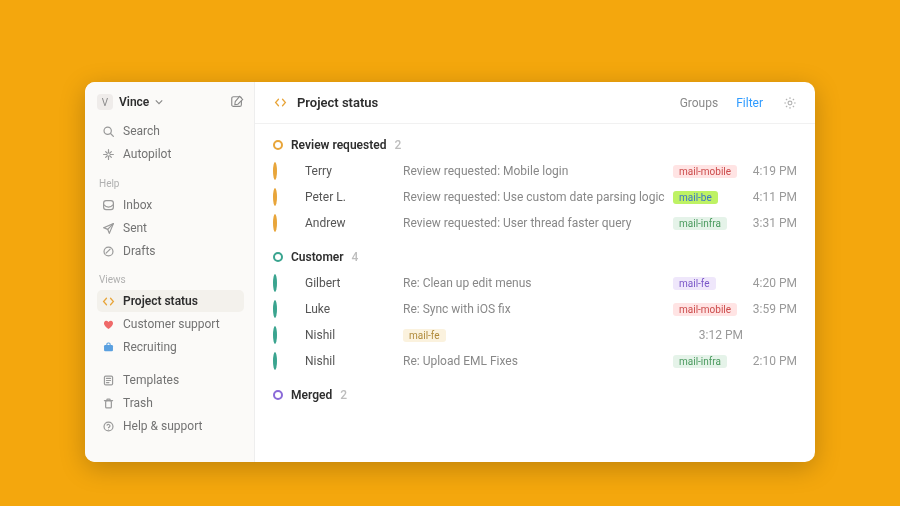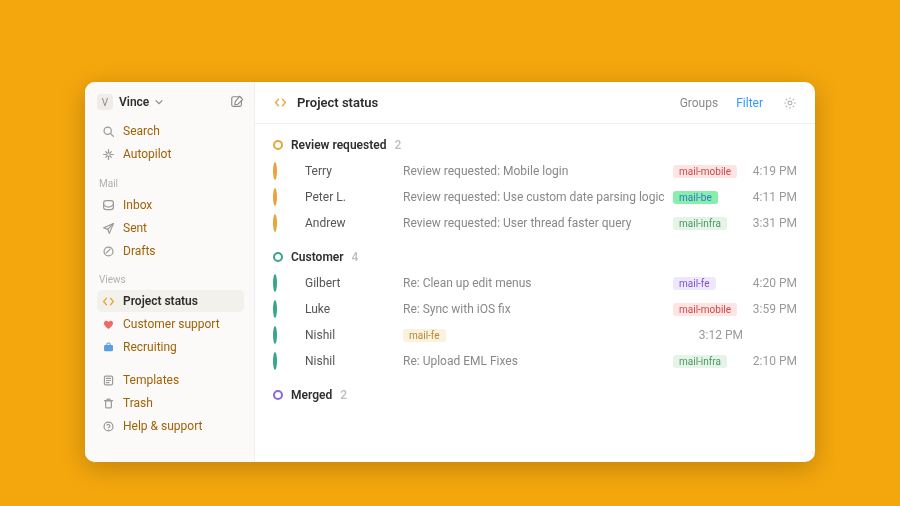--- a/index.html
+++ b/index.html
@@ -56,21 +56,21 @@
     color: #8a8a8a;
     cursor: pointer;
   }
   .sb-item {
     display: flex;
     align-items: center;
     gap: 8px;
     padding: 4px 4px;
     border-radius: 5px;
     cursor: pointer;
-    color: #a16207;
+    color: #737373;
     margin-bottom: 1px;
   }
   .sb-item.active {
     background: #f3f1ec;
     color: #2e2e2e;
     font-weight: 600;
   }
   .sb-item .ic {
     width: 14px; height: 14px;
     flex: 0 0 14px;
@@ -148,21 +148,21 @@
   .row .time { color: #9a9a9a; text-align: right; font-variant-numeric: tabular-nums; }
   .row .tag {
     font-size: 10px;
     padding: 1px 6px;
     border-radius: 3px;
     text-align: center;
     display: inline-block;
     justify-self: end;
   }
   .tag-red    { background: #ffe4e4; color: #cc4b4b; }
-  .tag-blue   { background: #86efac; color: #3b74c9; }
+  .tag-blue   { background: #bef264; color: #3b74c9; }
   .tag-green  { background: #e5f3e9; color: #4a9a5e; }
   .tag-purple { background: #efe7fb; color: #7a56c8; }
   .tag-yellow { background: #fbf2de; color: #b08a3a; }
 
   .status-dot {
     width: 10px; height: 10px; border-radius: 50%;
     border: 2px solid;
     box-sizing: border-box;
   }
   .sd-amber  { border-color: #e8a53a; }
@@ -207,21 +207,21 @@
         <div class="sb-item ">
     <span class="ic">
             <svg width="13" height="13" viewBox="0 0 16 16" fill="none" stroke="currentColor" stroke-width="1.5" stroke-linecap="round" stroke-linejoin="round">
               <path d="M8 2 v4 M8 10 v4 M2 8 h4 M10 8 h4 M4.5 4.5 l2 2 M9.5 9.5 l2 2 M11.5 4.5 l-2 2 M6.5 9.5 l-2 2"></path>
             </svg>
           </span>
     <span>Autopilot</span>
   </div>
       </div>
     <div id="sb-sections">
-        <div class="sb-section-label">Mail</div>
+        <div class="sb-section-label">Help</div>
         <div class="sb-item ">
     <span class="ic">
             <svg width="13" height="13" viewBox="0 0 16 16" fill="none" stroke="currentColor" stroke-width="1.5" stroke-linecap="round" stroke-linejoin="round">
               <path d="M2 5 C2 3 3 2 5 2 h6 c2 0 3 1 3 3 v5 c0 2 -1 3 -3 3 h-6 c-2 0 -3 -1 -3 -3 Z"></path>
               <path d="M2 7 c2 2 4 3 6 3 s4 -1 6 -3"></path>
             </svg>
           </span>
     <span>Inbox</span>
   </div>
         <div class="sb-item ">

